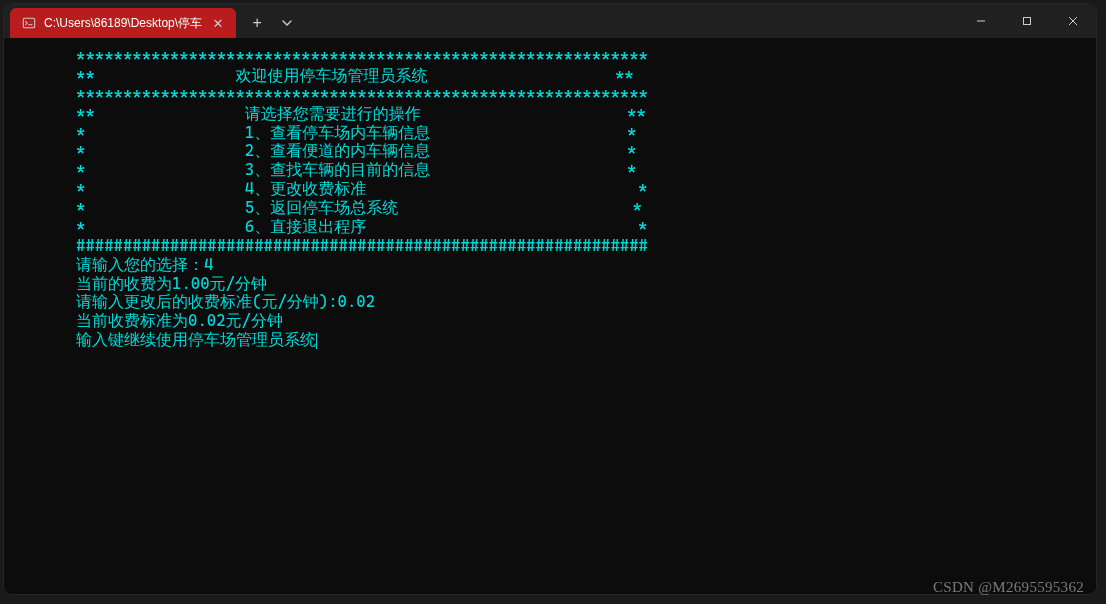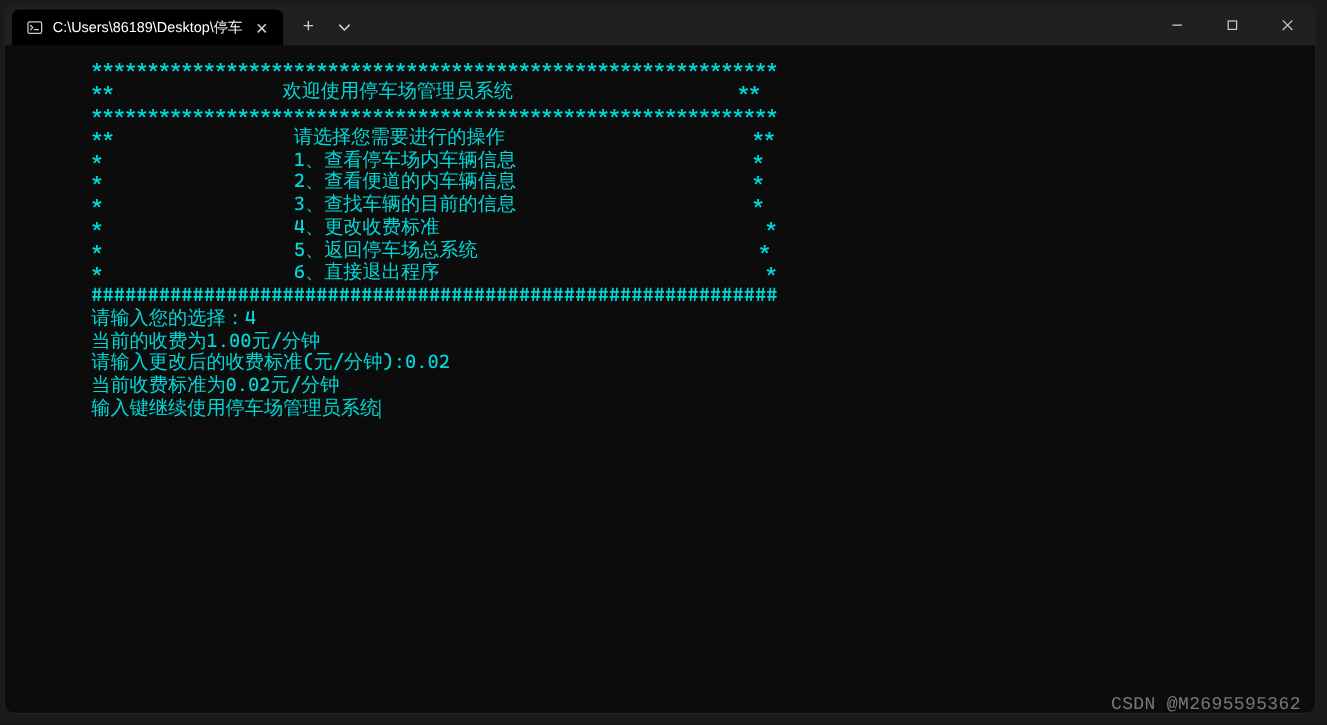--- a/index.html
+++ b/index.html
@@ -31,21 +31,21 @@
       background: #202020;
       display: flex;
       align-items: stretch;
       color: #cccccc;
       font-size: 12px;
     }
     .tab {
       display: flex;
       align-items: center;
       padding: 0 10px 0 12px;
-      background: #000000;
+      background: #b91c1c;
       min-width: 200px;
       border-top-left-radius: 6px;
       border-top-right-radius: 6px;
       margin-top: 4px;
       margin-left: 6px;
       gap: 8px;
       justify-content: space-between;
     }
     .tab-icon {
       width: 14px;
@@ -118,21 +118,21 @@
       background: #00d7d7;
       vertical-align: text-bottom;
       margin-left: 0px;
     }
     .watermark {
       position: absolute;
       right: 22px;
       bottom: 8px;
       color: rgba(210,210,210,0.55);
       font-size: 15px;
-      font-family: Liberation Mono, monospace;
+      font-family: Liberation Serif, serif;
       letter-spacing: 0.3px;
     }
   </style>
 </head>
 <body>
 
 <div class="window">
   <div class="titlebar">
     <div class="tab">
       <span class="tab-icon">

